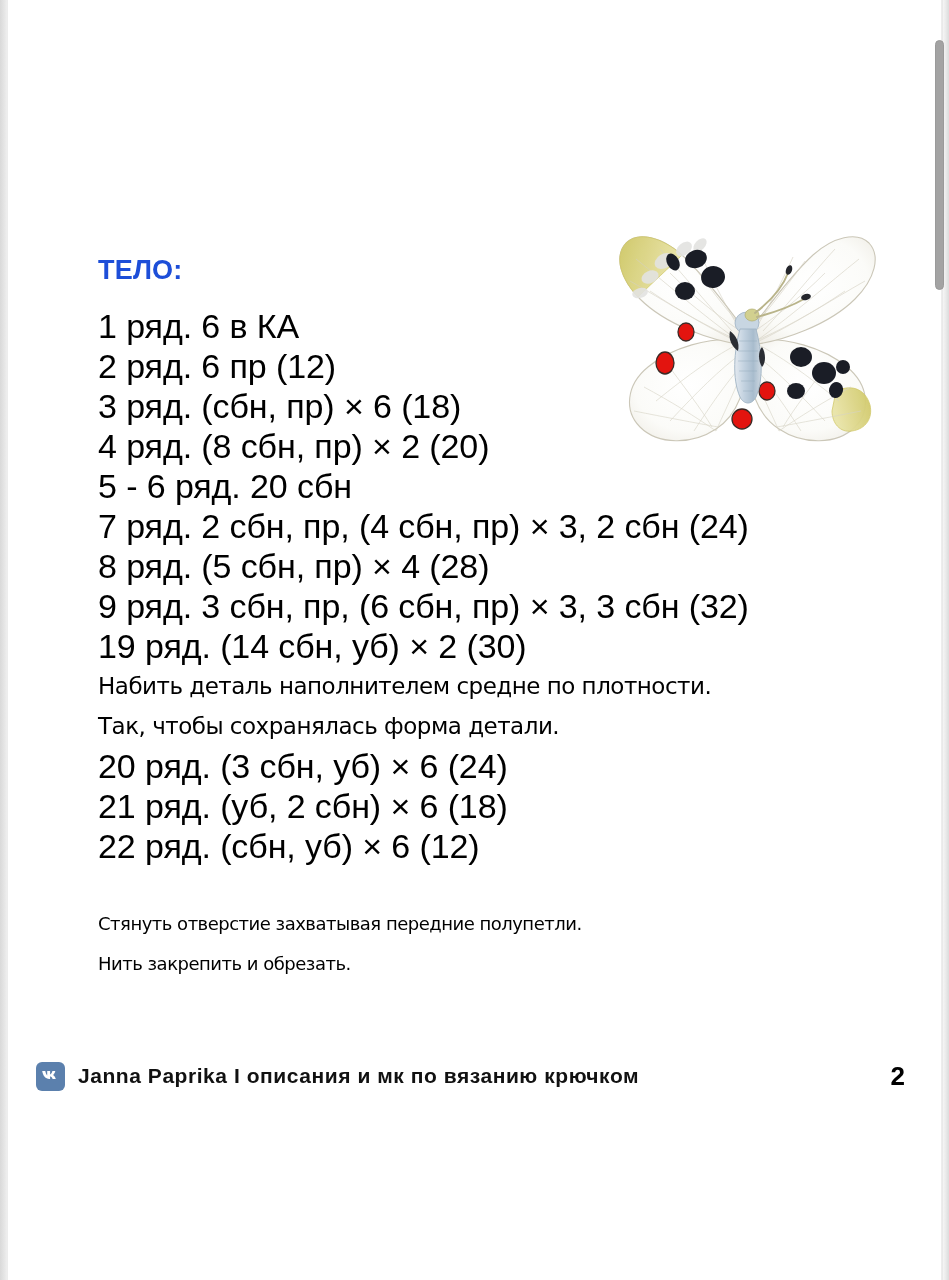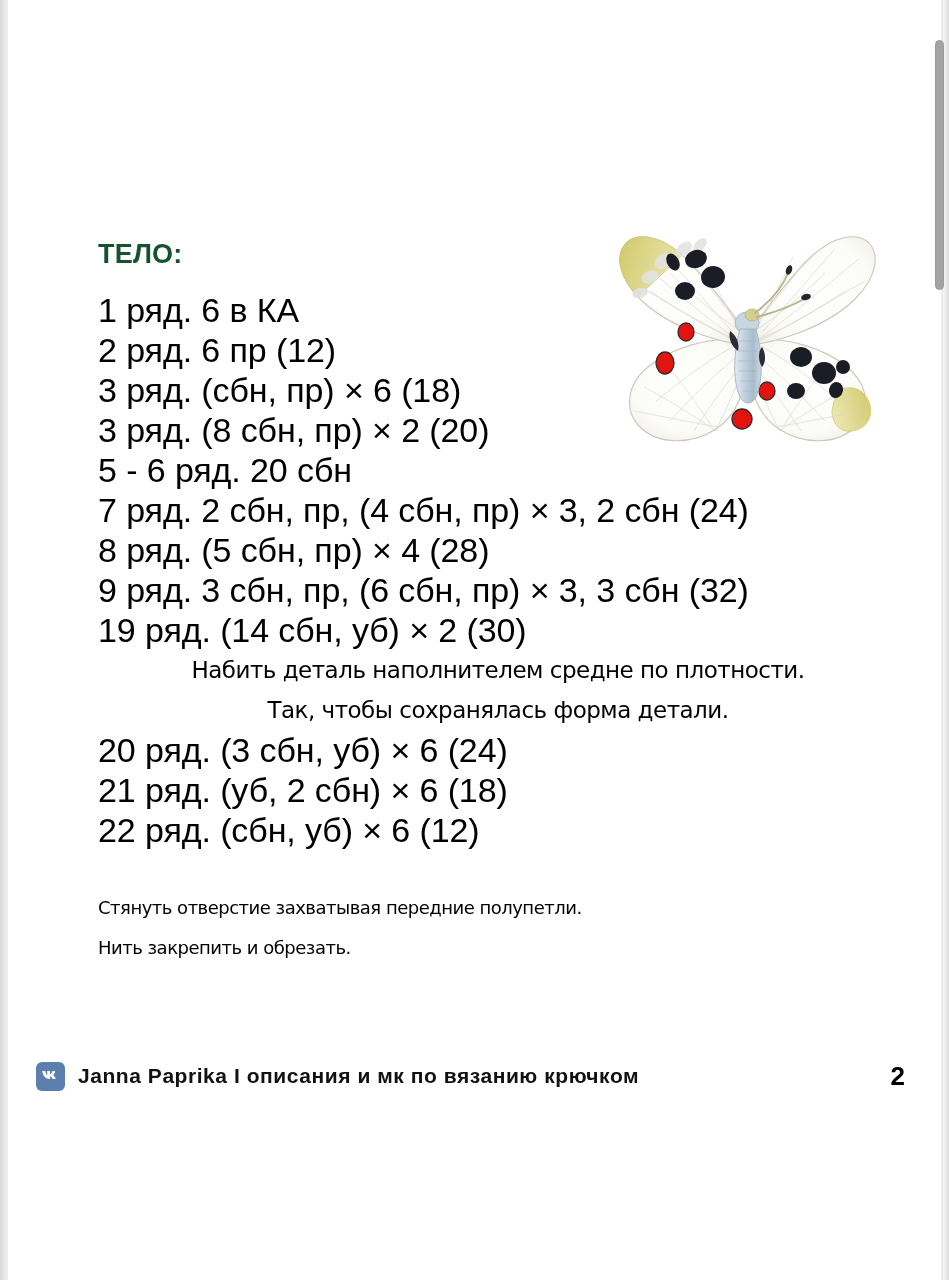--- a/index.html
+++ b/index.html
@@ -71,43 +71,42 @@
   .content {
     position: absolute;
     left: 90px;
     top: 240px;
     width: 800px;
   }
 
   .section-title {
     font-size: 27px;
     font-weight: bold;
-    color: #14532d;
+    color: #1d4ed8;
     letter-spacing: 0.2px;
-    margin: 0 0 20px 0;
+    margin: 16px 0 20px 0;
     line-height: 1.1;
   }
 
   .rows {
     margin: 0;
     padding: 0;
     list-style: none;
   }
   .row-line {
     font-size: 34px;
     line-height: 40px;
     color: #000000;
     white-space: pre;
     letter-spacing: -0.1px;
   }
   .row-line.prose {
     font-family: "DejaVu Sans", sans-serif;
     font-size: 23px;
     letter-spacing: -0.5px;
-    text-align: center;
   }
 
   .spacer {
     height: 38px;
   }
 
   .closing {
     margin-top: 0;
   }
   .closing .row-line {
@@ -175,21 +174,21 @@
   <div class="page">
 
     <div class="content">
 
       <h1 class="section-title">ТЕЛО:</h1>
 
       <div class="rows">
         <div class="row-line">1 ряд. 6 в КА</div>
         <div class="row-line">2 ряд. 6 пр (12)</div>
         <div class="row-line">3 ряд. (сбн, пр) × 6 (18)</div>
-        <div class="row-line">3 ряд. (8 сбн, пр) × 2 (20)</div>
+        <div class="row-line">4 ряд. (8 сбн, пр) × 2 (20)</div>
         <div class="row-line">5 - 6 ряд. 20 сбн</div>
         <div class="row-line">7 ряд. 2 сбн, пр, (4 сбн, пр) × 3, 2 сбн (24)</div>
         <div class="row-line">8 ряд. (5 сбн, пр) × 4 (28)</div>
         <div class="row-line">9 ряд. 3 сбн, пр, (6 сбн, пр) × 3, 3 сбн (32)</div>
         <div class="row-line">19 ряд. (14 сбн, уб) × 2 (30)</div>
         <div class="row-line prose">Набить деталь наполнителем средне по плотности.</div>
         <div class="row-line prose">Так, чтобы сохранялась форма детали.</div>
         <div class="row-line">20 ряд. (3 сбн, уб) × 6 (24)</div>
         <div class="row-line">21 ряд. (уб, 2 сбн) × 6 (18)</div>
         <div class="row-line">22 ряд. (сбн, уб) × 6 (12)</div>

